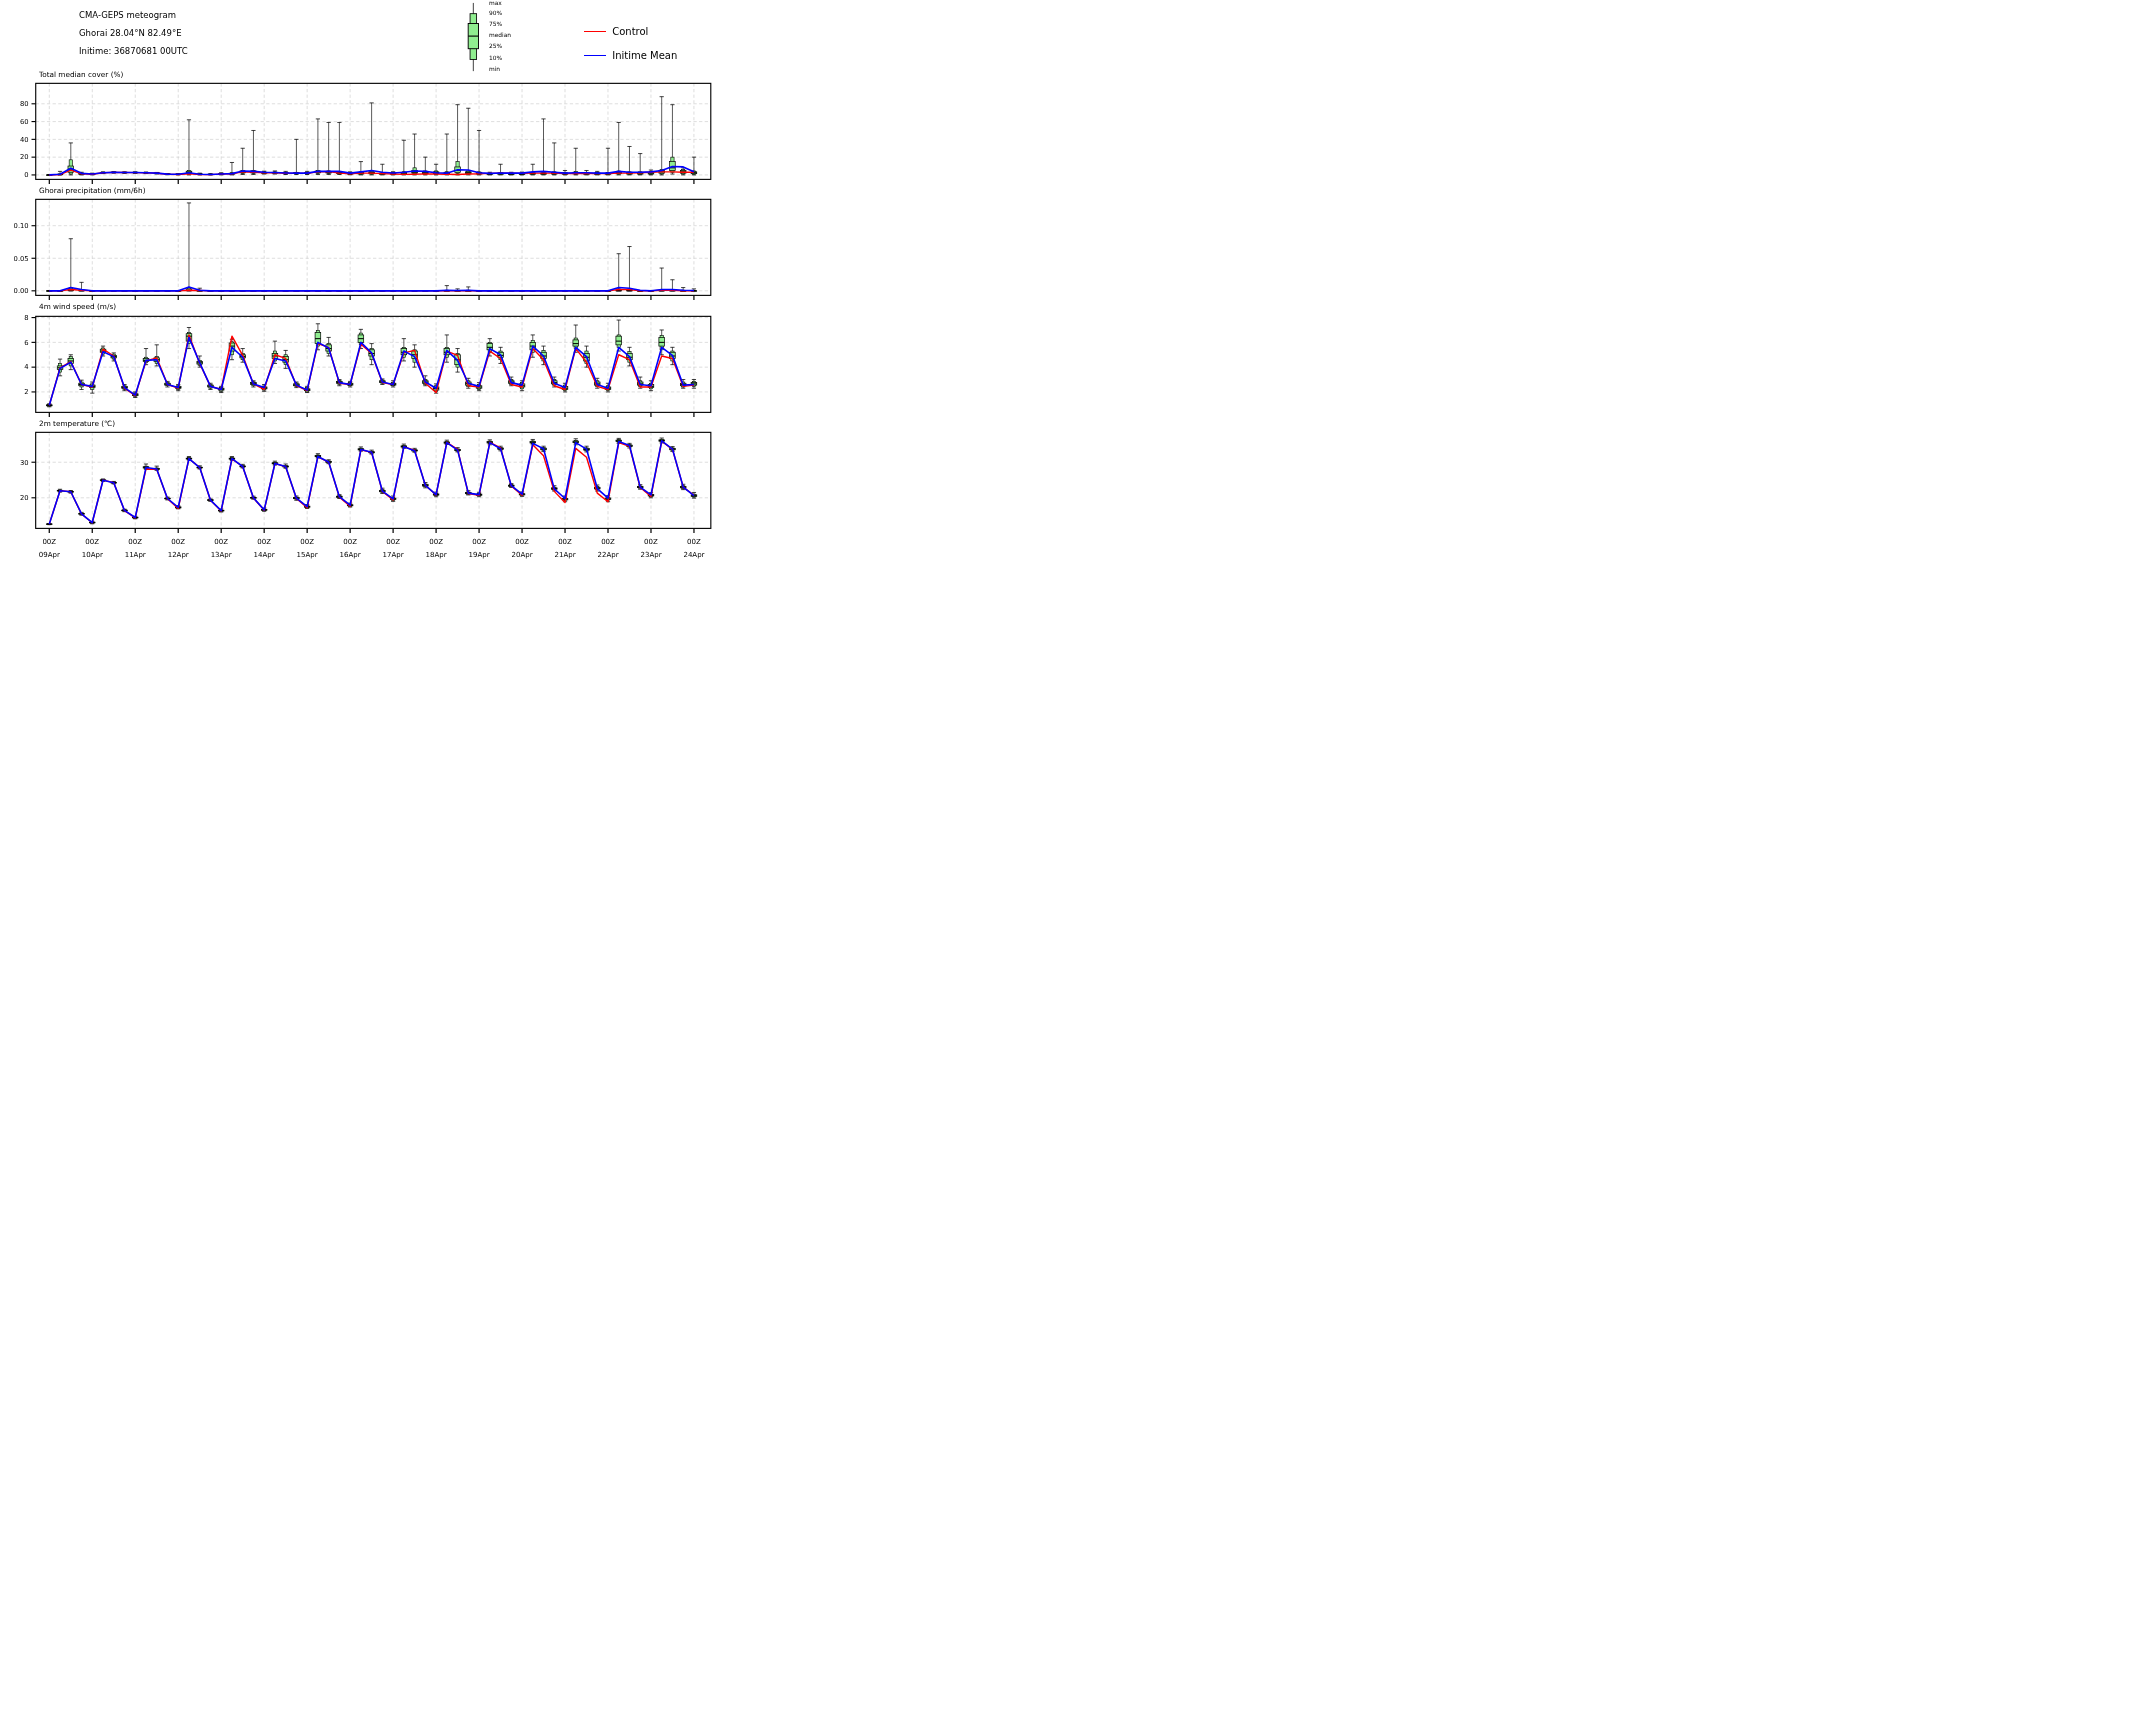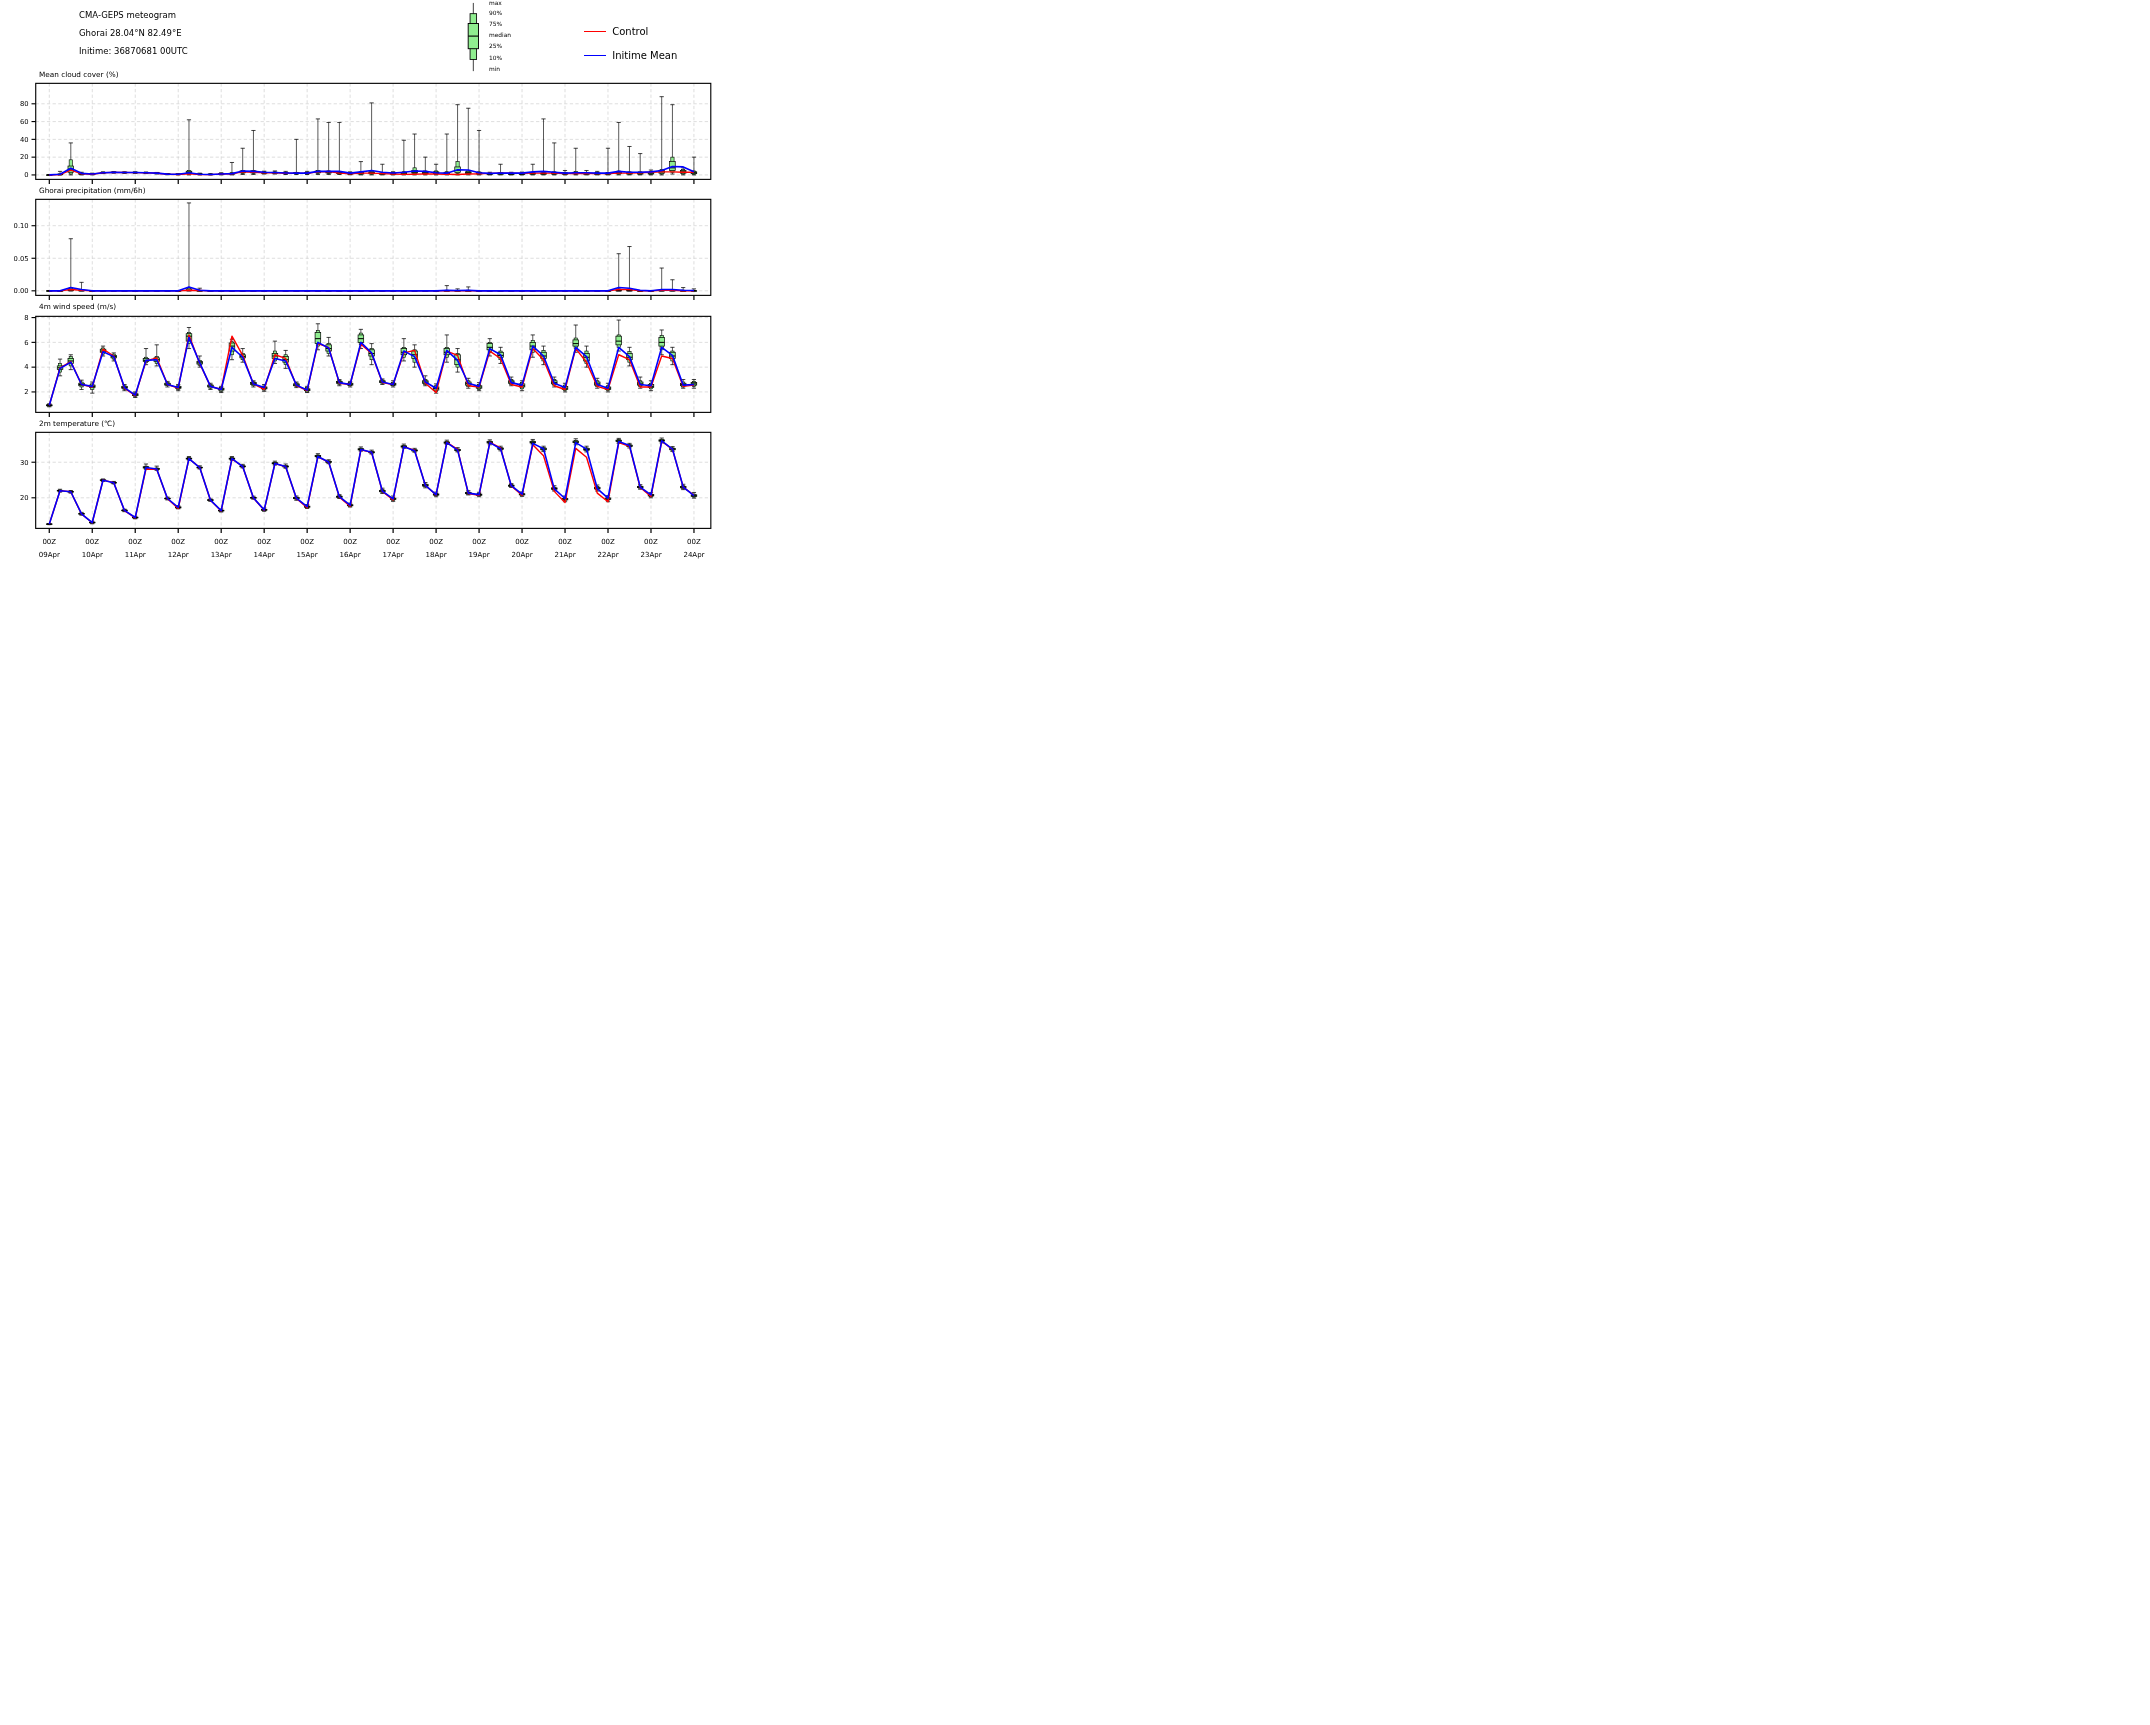--- a/index.html
+++ b/index.html
@@ -49,21 +49,21 @@
         <span class="lab">Control</span>
       </div>
       <div class="li">
         <span class="swatch" id="sw-mean" style="border-top-color: rgb(0, 0, 255);"></span>
         <span class="lab">Initime Mean</span>
       </div>
     </div>
   </div>
 
   <div class="panel">
-    <div class="ptitle">Mean cloud cover (%)</div>
+    <div class="ptitle">Total median cover (%)</div>
     <svg class="chart" width="717" height="104" viewBox="0 0 1526 222">
         <g stroke="#c8c8c8" stroke-width="1.3" stroke-dasharray="7 5">
           <line x1="103" y1="5" x2="103" y2="210"></line>
           <line x1="194.73333333333335" y1="5" x2="194.73333333333335" y2="210"></line>
           <line x1="286.4666666666667" y1="5" x2="286.4666666666667" y2="210"></line>
           <line x1="378.2" y1="5" x2="378.2" y2="210"></line>
           <line x1="469.93333333333334" y1="5" x2="469.93333333333334" y2="210"></line>
           <line x1="561.6666666666667" y1="5" x2="561.6666666666667" y2="210"></line>
           <line x1="653.4" y1="5" x2="653.4" y2="210"></line>
           <line x1="745.1333333333333" y1="5" x2="745.1333333333333" y2="210"></line>

